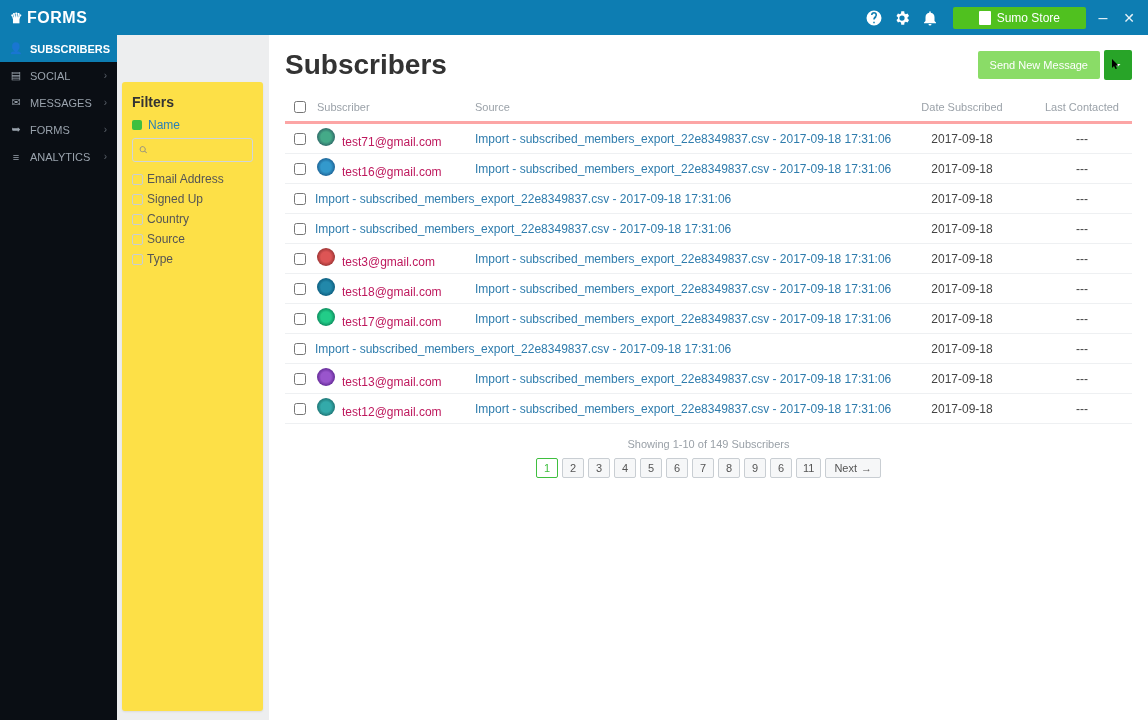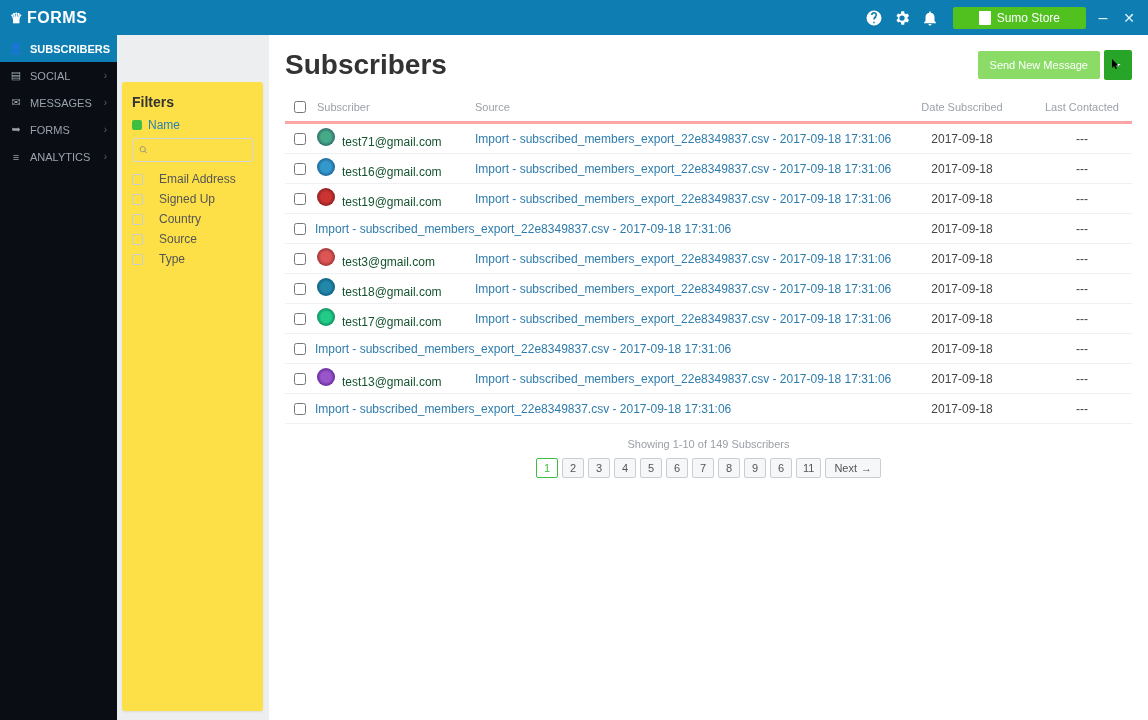--- a/index.html
+++ b/index.html
@@ -29,21 +29,21 @@
 .content { position: absolute; top: 35px; left: 117px; right: 0; bottom: 0; background: #edeeef; }
 
 
 .filters { position: absolute; top: 9px; left: 5px; width: 141px; bottom: 9px; background: #fde047; border-radius: 3px; box-shadow: 0 1px 2px rgba(0,0,0,0.08); padding: 12px 10px; margin-top: 38px; }
 .filters h3 { font-size: 14px; font-weight: 600; color: #333; margin-bottom: 8px; }
 .flt-name { display:flex; align-items:center; gap:6px; font-size:12px; color:#2b80b6; margin-bottom:6px; }
 .flt-name .box { width:10px; height:10px; background:#3fbf3f; border-radius:2px; display:inline-block; }
 .search-wrap { border:1px solid #d0d5da; border-radius:3px; height:24px; display:flex; align-items:center; padding:0 6px; margin-bottom:10px; }
 .search-wrap svg { width:10px; height:10px; fill:#888; }
 .search-wrap input { border:none; outline:none; width:100%; font-size:11px; margin-left:4px; background:transparent; }
-.flt-check { display:flex; align-items:center; gap:16px; font-size:12px; color:#555; margin: 6px 0; }
+.flt-check { display:flex; align-items:center; gap:4px; font-size:12px; color:#555; margin: 6px 0; }
 .flt-check .cb { width:11px; height:11px; border:1px solid #c8ced4; border-radius:2px; display:inline-block; }
 
 
 .main { position: absolute; top: 0; left: 152px; right: 0; bottom: 0; background: #fff; padding: 14px 16px 20px 16px; overflow:hidden; }
 .main-head { display:flex; align-items:center; justify-content:space-between; margin-bottom:10px; }
 .main-title { font-size: 28px; font-weight: 600; color: #333; }
 .head-actions { display:flex; align-items:center; gap:4px; }
 .send-btn { background:#7ed957; color:#fff; font-size:11px; padding:8px 12px; border-radius:2px; cursor:pointer; opacity:0.9; }
 .expand-btn { background:#28a428; color:#fff; width:28px; height:30px; display:flex; align-items:center; justify-content:center; border-radius:2px; cursor:pointer; position:relative; }
 .expand-btn svg { width:12px; height:12px; fill:#fff;}
@@ -62,21 +62,21 @@
 .av0{background:radial-gradient(circle,#4a8 40%,#245 90%);} 
 .av1{background:radial-gradient(circle,#39c 40%,#147 90%);} 
 .av2{background:radial-gradient(circle,#c33 40%,#611 90%);} 
 .av3{background:radial-gradient(circle,#a4c 40%,#426 90%);} 
 .av4{background:radial-gradient(circle,#d55 40%,#722 90%);} 
 .av5{background:radial-gradient(circle,#28a 40%,#046 90%);} 
 .av6{background:radial-gradient(circle,#2c8 40%,#064 90%);} 
 .av7{background:radial-gradient(circle,#3c4 40%,#162 90%);} 
 .av8{background:radial-gradient(circle,#95c 40%,#417 90%);} 
 .av9{background:radial-gradient(circle,#3aa 40%,#155 90%);} 
-.email { color:#14532d;margin-top:28px; }
+.email { color:#be185d;margin-top:28px; }
 .srclink { color:#2e7cad; }
 .showing { text-align:center; font-size:11px; color:#9aa1a8; margin-top:14px; }
 .pager { display:flex; justify-content:center; gap:4px; margin-top:8px; }
 .pbtn { min-width:22px; height:20px; padding:0 6px; border:1px solid #c9ced3; background:#f6f7f8; color:#555; font-size:11px; border-radius:2px; display:flex; align-items:center; justify-content:center; cursor:pointer; }
 .pbtn.active { border-color:#3fbf3f; color:#3fbf3f; background:#fff; }
 .pbtn.next { padding:0 8px; gap:4px; }
 input[type=checkbox]{ width:12px; height:12px; }
 </style>
 </head>
 <body>
@@ -225,21 +225,20 @@
           </div>
           <div class="col-sub"><span class="avatar av1"></span><span class="email">test16@gmail.com</span></div>
           <div class="col-src"><span class="srclink">Import - subscribed_members_export_22e8349837.csv - 2017-09-18 17:31:06</span></div>
           <div class="col-date">2017-09-18</div>
           <div class="col-last">---</div>
         </div>
         <div class="tbl-row">
           <div class="col-cb">
             <input type="checkbox" style="">
           </div>
-          <div class="col-sub"><span class="avatar av2"></span><span class="email">test19@gmail.com</span></div>
           <div class="col-src"><span class="srclink">Import - subscribed_members_export_22e8349837.csv - 2017-09-18 17:31:06</span></div>
           <div class="col-date">2017-09-18</div>
           <div class="col-last">---</div>
         </div>
         <div class="tbl-row">
           <div class="col-cb">
             <input type="checkbox" style="">
           </div>
           <div class="col-src"><span class="srclink">Import - subscribed_members_export_22e8349837.csv - 2017-09-18 17:31:06</span></div>
           <div class="col-date">2017-09-18</div>
@@ -286,20 +285,21 @@
           </div>
           <div class="col-sub"><span class="avatar av8"></span><span class="email">test13@gmail.com</span></div>
           <div class="col-src"><span class="srclink">Import - subscribed_members_export_22e8349837.csv - 2017-09-18 17:31:06</span></div>
           <div class="col-date">2017-09-18</div>
           <div class="col-last">---</div>
         </div>
         <div class="tbl-row">
           <div class="col-cb">
             <input type="checkbox" style="">
           </div>
+          <div class="col-sub"><span class="avatar av9"></span><span class="email">test12@gmail.com</span></div>
           <div class="col-src"><span class="srclink">Import - subscribed_members_export_22e8349837.csv - 2017-09-18 17:31:06</span></div>
           <div class="col-date">2017-09-18</div>
           <div class="col-last">---</div>
         </div>
       </div>
 
     <div class="showing">Showing 1-10 of 149 Subscribers</div>
     <div class="pager" id="pager">
         <div class="pbtn active">1</div>
         <div class="pbtn">2</div>

